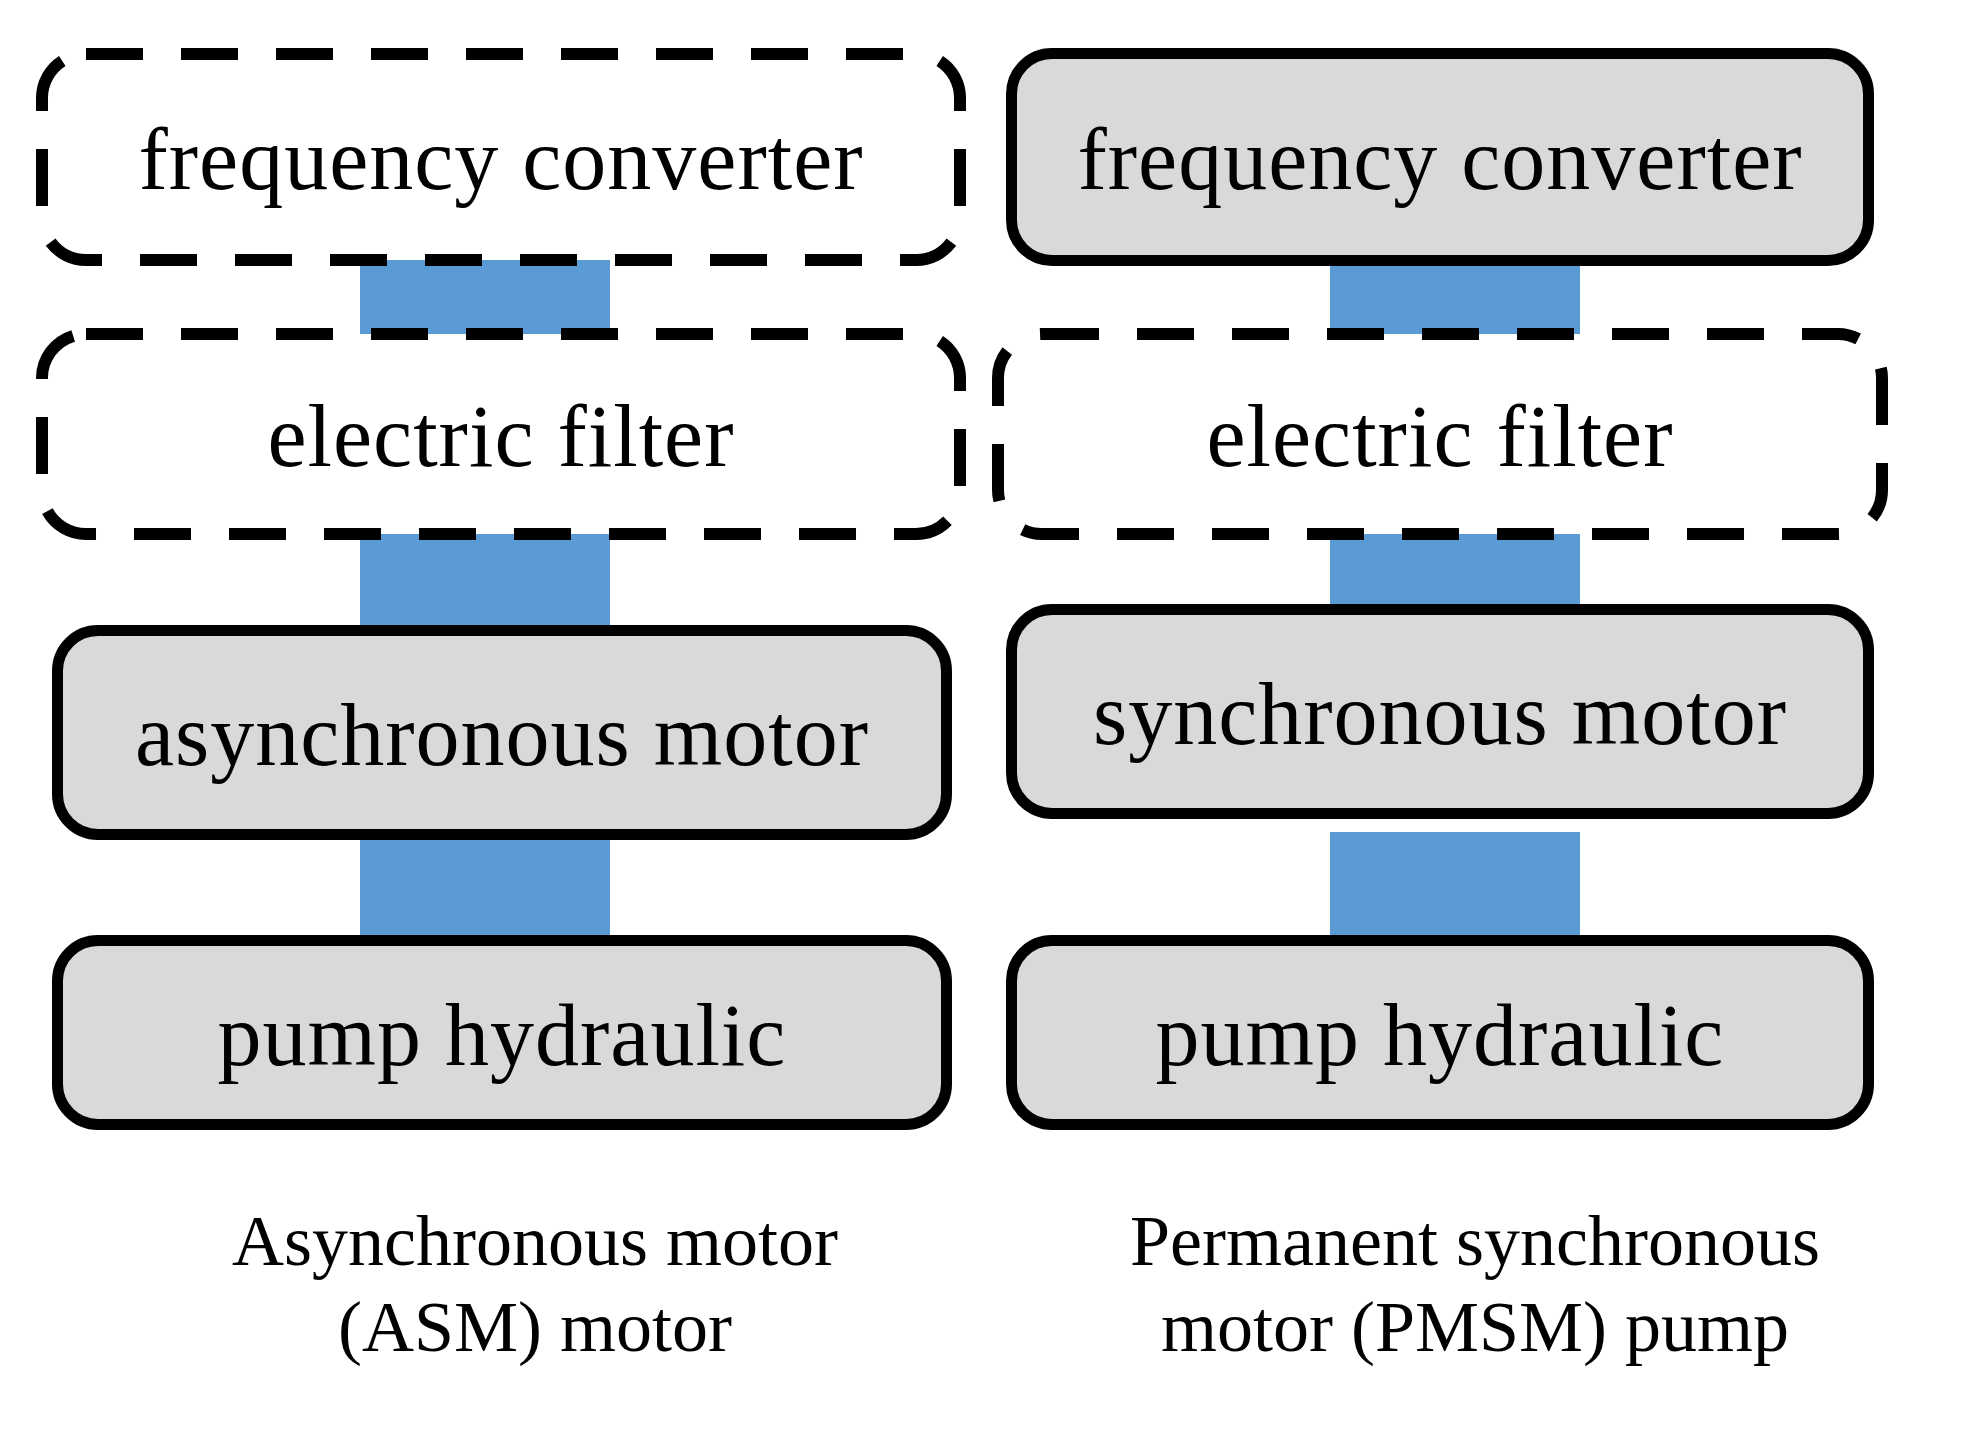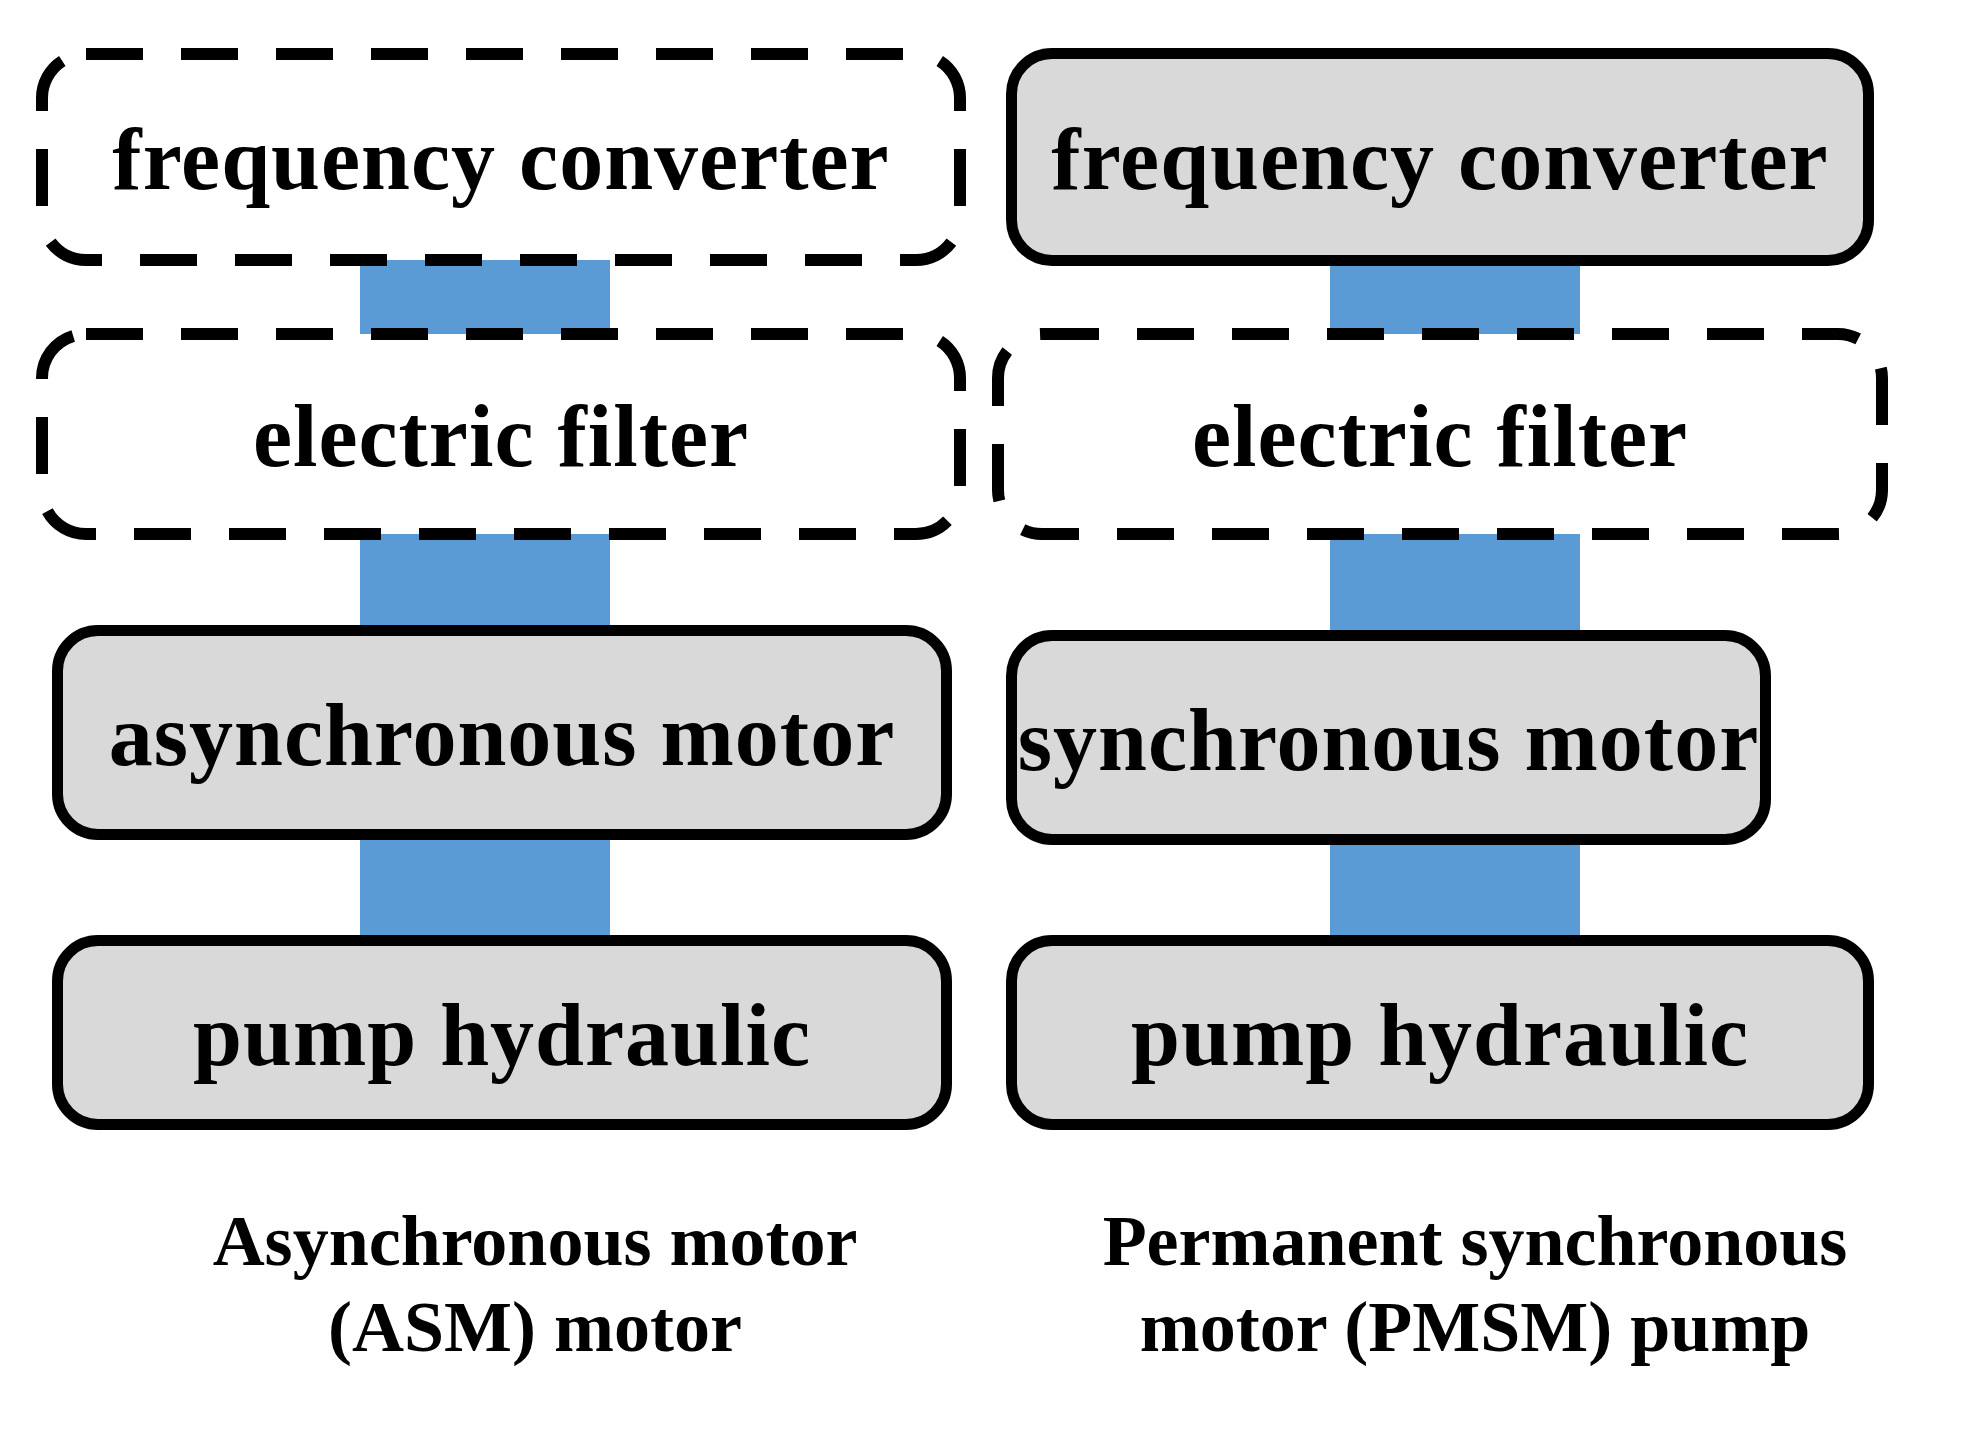--- a/index.html
+++ b/index.html
@@ -11,21 +11,20 @@
     width: 1961px;
     height: 1429px;
     position: relative;
     font-family: "Liberation Serif", "DejaVu Serif", serif;
     color: #000000;
     overflow: hidden;
   }
   .stage {
     position: absolute;
     inset: 0;
-    font-weight: bold;
   }
   
   .connector {
     position: absolute;
     background: var(--connector-blue, #5b9bd5);
     z-index: 0;
   }
   .box {
     position: absolute;
     display: flex;
@@ -62,21 +61,21 @@
   .boxA1 { left: 36px;  top: 48px;  width: 930px; height: 218px; }
   .boxA2 { left: 36px;  top: 328px; width: 930px; height: 212px; }
   .boxA3 { left: 52px;  top: 625px; width: 900px; height: 215px; }
   .boxA4 { left: 52px;  top: 935px; width: 900px; height: 195px; }
   .connA1 { left: 360px; top: 258px; width: 250px; height: 76px; }
   .connA2 { left: 360px; top: 532px; width: 250px; height: 100px; }
   .connA3 { left: 360px; top: 832px; width: 250px; height: 110px; }
   
   .boxB1 { left: 1006px; top: 48px;  width: 868px; height: 218px; }
   .boxB2 { left: 992px;  top: 328px; width: 896px; height: 212px; }
-  .boxB3 { left: 1006px; top: 630px; width: 765px; height: 215px; }
+  .boxB3 { left: 1006px; top: 604px; width: 868px; height: 215px; }
   .boxB4 { left: 1006px; top: 935px; width: 868px; height: 195px; }
   .connB1 { left: 1330px; top: 258px; width: 250px; height: 76px; }
   .connB2 { left: 1330px; top: 532px; width: 250px; height: 100px; }
   .connB3 { left: 1330px; top: 832px; width: 250px; height: 110px; }
   
   .caption {
     position: absolute;
     top: 1198px;
     text-align: center;
     font-size: 72px;

